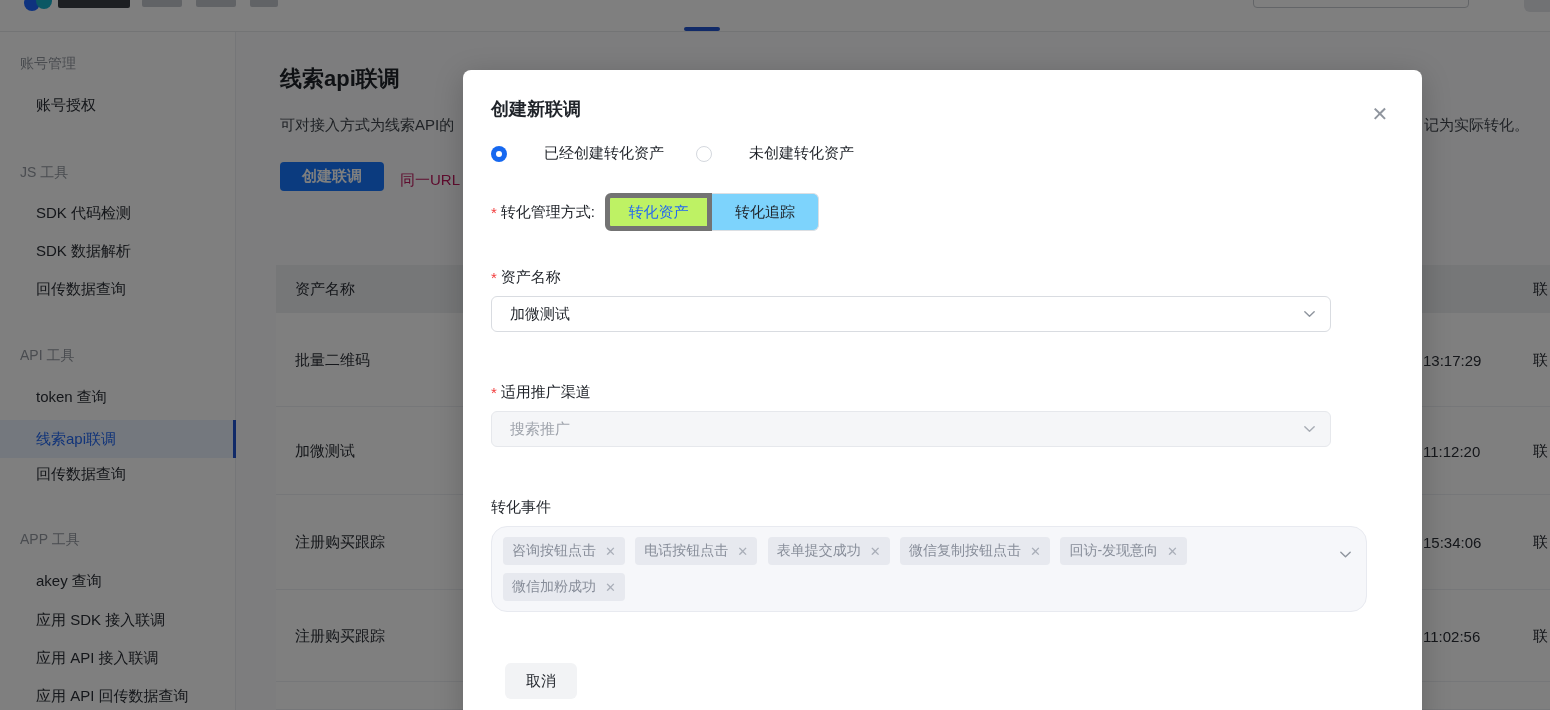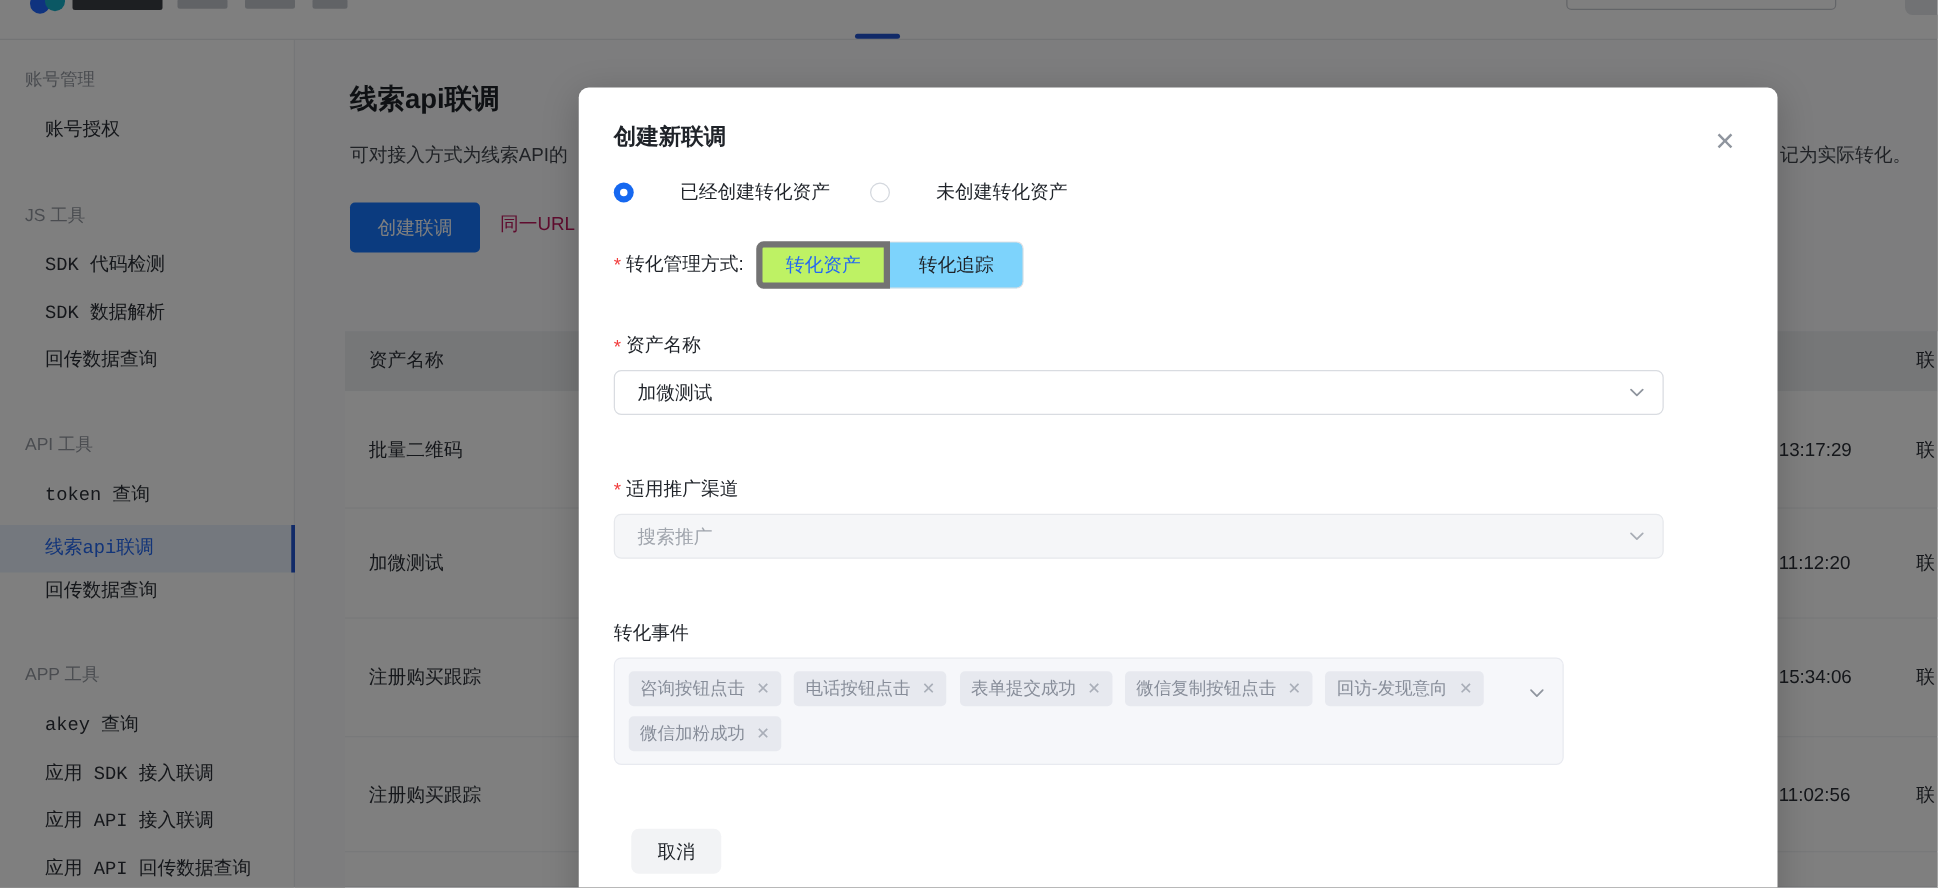--- a/index.html
+++ b/index.html
@@ -15,29 +15,29 @@
   .logo-c1 { position:absolute; left:24px; top:-5px; width:16px; height:16px; border-radius:50%; background:#1f66ff; }
   .logo-c2 { position:absolute; left:36px; top:-7px; width:16px; height:16px; border-radius:50%; background:#17b0c9; }
   .brand-block { position:absolute; left:58px; top:-3px; width:72px; height:11px; border-radius:2px; background:#3a3f45; }
   .nav-blob { position:absolute; top:-1px; height:8px; border-radius:2px; background:#c3c7cd; }
   .tab-underline { position:absolute; left:684px; top:27px; width:36px; height:4px; border-radius:2px; background:#2254d0; }
   .search-box { position:absolute; left:1253px; top:-20px; width:216px; height:28px; border:1px solid #c7cad0; border-radius:4px; background:#fff; }
   .right-pill { position:absolute; left:1524px; top:-12px; width:30px; height:24px; border-radius:6px; background:#e2e4e8; }
   
   .sidebar { position:absolute; left:0; top:32px; width:236px; height:678px; background:#fff; border-right:1px solid #ebedf0; z-index:1; }
   .side-header { position:absolute; left:20px; font-size:14px; color:#9499a1; height:20px; line-height:20px; white-space:nowrap; }
-  .side-item { position:absolute; left:0; width:236px; padding-left:36px; font-size:15px; color:#2b2f36; height:20px; line-height:20px; cursor:pointer; white-space:nowrap;font-family:Liberation Mono, monospace; }
+  .side-item { position:absolute; left:0; width:236px; padding-left:36px; font-size:15px; color:#2b2f36; height:20px; line-height:20px; cursor:pointer; white-space:nowrap; }
   .side-item.active { height:38px; line-height:38px; background:#e8f1fc; color:#2468f2; border-right:3px solid #2254d0; }
   
   .main { position:absolute; left:236px; top:32px; width:1314px; height:678px; background:#fafbfc; z-index:1; }
   .page-title { position:absolute; left:44px; top:32px; font-size:22px; font-weight:700; color:#1f2329; }
   .desc { position:absolute; top:83px; font-size:15px; color:#40454d; line-height:20px; white-space:nowrap; }
   .desc-left { left:44px; }
   .desc-right { left:1188px; }
-  .create-btn { position:absolute; left:44px; top:130px; width:104px; height:40px; border:none; border-radius:4px; background:#1677ff; color:#fff; font-size:15px; font-family:inherit; cursor:pointer; }
+  .create-btn { position:absolute; left:44px; top:130px; width:104px; height:29px; border:none; border-radius:4px; background:#1677ff; color:#fff; font-size:15px; font-family:inherit; cursor:pointer;font-weight:bold; }
   .same-url { position:absolute; left:164px; top:138px; font-size:15px; color:#be185d; line-height:20px; white-space:nowrap; }
   .table { position:absolute; left:40px; top:233px; width:1360px; }
   .t-header { position:relative; height:48px; line-height:48px; background:#eceef1; font-size:15px; color:#2b2f36; }
   .t-row { position:relative; background:#fff; border-bottom:1px solid #edeff2; font-size:15px; color:#2b2f36; }
   .c-name { position:absolute; left:19px; top:50%; transform:translateY(-50%); white-space:nowrap; }
   .t-header .c-name { transform:none; top:0; }
   .c-time { position:absolute; left:1147px; top:50%; transform:translateY(-50%); white-space:nowrap; }
   .c-action { position:absolute; left:1257px; top:50%; transform:translateY(-50%); white-space:nowrap; cursor:pointer; }
   .t-header .c-action { transform:none; top:0; cursor:default; }
   
@@ -58,21 +58,21 @@
   .seg-group { display:inline-flex; margin-left:10px; }
   .seg { height:38px; min-width:107px; padding:0 18px; display:flex; align-items:center; justify-content:center; font-size:15px; cursor:pointer; background:#7dd3fc; border:1px solid #dcdfe3; color:#1f2329; }
   .seg.first { border-radius:6px 0 0 6px; }
   .seg.last { border-radius:0 6px 6px 0; border-left:none; }
   .seg.active { background:#bef264; border:5px solid #737373; color:#2468f2; }
   .label-row { display:flex; align-items:center; margin-top:36px; }
   .label-row.gap-lg { margin-top:50px; }
   .select { position:relative; margin-top:9px; width:840px; height:36px; border:1px solid #d9dce1; border-radius:6px; background:#fff; display:flex; align-items:center; padding:0 36px 0 18px; font-size:15px; color:#1f2329; cursor:pointer; }
   .select.disabled { background:#f5f6f8; border-color:#e6e8ec; color:#a0a5ad; cursor:default; }
   .chev { position:absolute; right:13px; top:50%; transform:translateY(-50%); display:flex; }
-  .multibox { position:relative; margin-top:9px; width:760px; min-height:72px; border:1px solid #e8eaf0; border-radius:6px; background:#f6f7fa; padding:6px 40px 6px 8px; }
+  .multibox { position:relative; margin-top:9px; width:876px; min-height:72px; border:1px solid #e8eaf0; border-radius:16px; background:#f6f7fa; padding:6px 40px 6px 8px; }
   .tag { display:inline-flex; align-items:center; background:#e7e9ef; border-radius:4px; padding:5px 9px; margin:4px 3px; font-size:14px; color:#878d99; }
   .tag-x { margin-left:9px; color:#a9aeb8; font-size:13px; cursor:pointer; }
   .btn-row { display:flex; align-items:center; margin-top:51px; }
   .btn-primary { width:160px; height:36px; border:none; border-radius:6px; background:#1677ff; color:#fff; font-size:16px; font-weight:600; font-family:inherit; cursor:pointer; }
   .btn-cancel { width:72px; height:36px; border:none; border-radius:6px; background:#f2f3f5; color:#1f2329; font-size:15px; font-family:inherit; margin-left:14px; cursor:pointer; }
 </style>
 </head>
 <body>
 
 <div class="screen">

